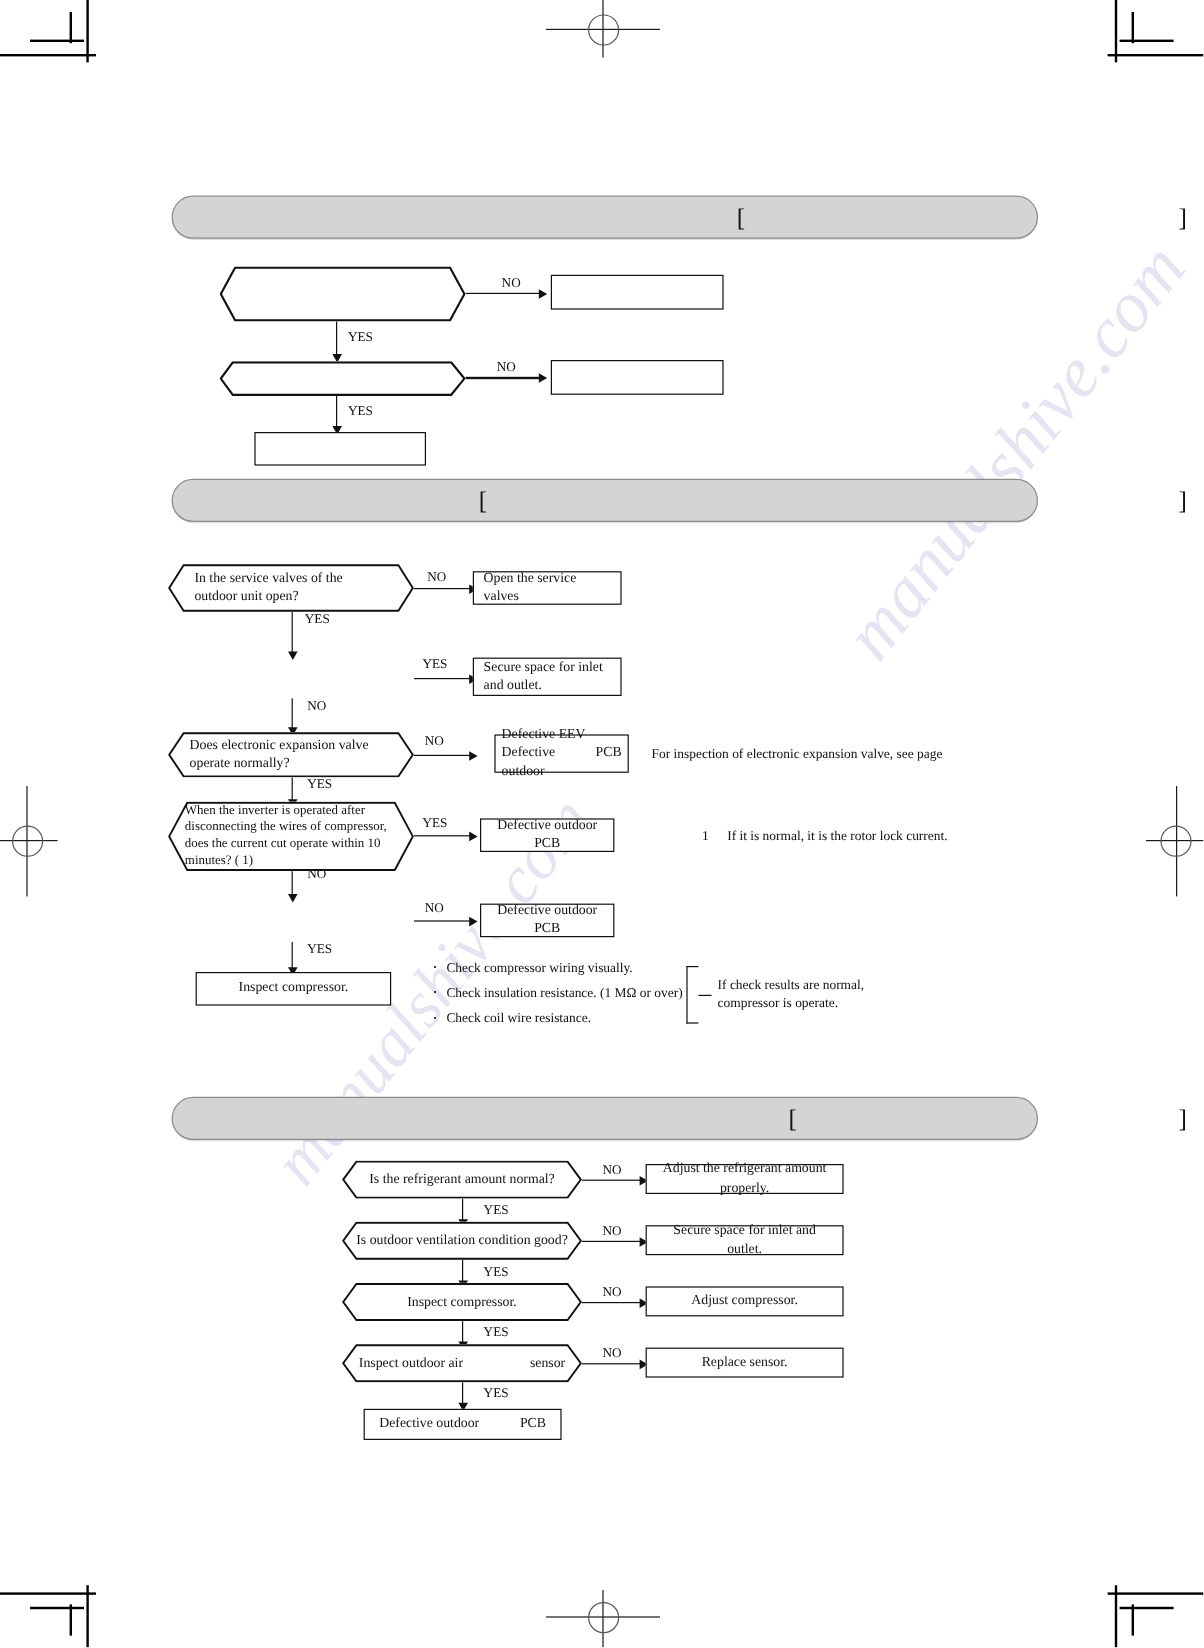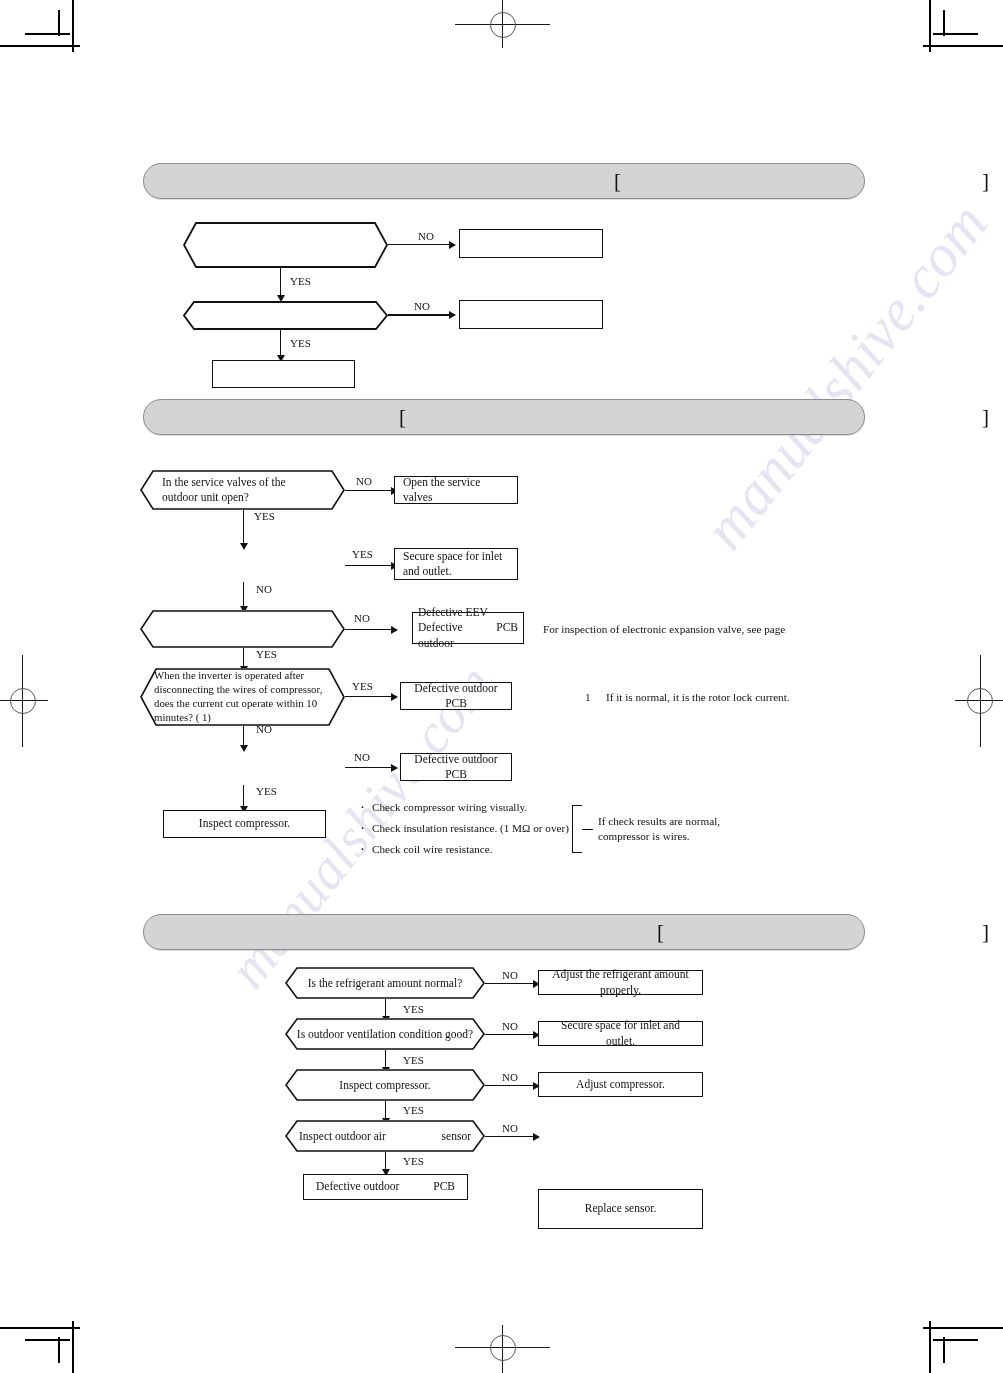--- a/index.html
+++ b/index.html
@@ -336,20 +336,21 @@
   <div class="edge-label" style="left:256px; top:583px;">NO</div>
   <div class="conn" style="left:243px; top:582px; width:10px; height:32px;">
     <div class="line-v" style="left:0px; top:0px; height:26px;"></div>
     <div class="arrow-d" style="left:-3.3px; top:24px;"></div>
   </div>
 
   <div class="hexbox" style="left:140px; top:610px; width:205px; height:38px;">
     <svg class="hexsvg" width="205" height="38" viewBox="0 0 205 38">
       <polygon points="13,1 192,1 204,19 192,37 13,37 1,19" fill="#fff" stroke="#111" stroke-width="1.6"></polygon>
     </svg>
+    <div class="hextxt" style="padding:0 18px;">Does electronic expansion valve operate normally?</div>
   </div>
   <div class="edge-label" style="left:354px; top:612px;">NO</div>
   <div class="conn" style="left:345px; top:629px; width:60px; height:10px;">
     <div class="line-h" style="left:0px; top:0px; width:48px;"></div>
     <div class="arrow-r" style="left:46px; top:-3.5px;"></div>
   </div>
   <div class="rectbox" style="left:412px; top:612px; width:112px; height:32px;">
     <div class="rtxt" style="padding:0 5px;">
       <div>Defective EEV</div>
       <div style="display:flex; justify-content:space-between;">
@@ -413,21 +414,21 @@
 
   <div class="bullet-list" style="left:358px; top:802px; width:220px; height:58px;">
     <div class="bl-item" style="left:0px; top:0px;">Check compressor wiring visually.</div>
     <div class="bl-item" style="left:0px; top:21px;">Check insulation resistance. (1 MΩ or over)</div>
     <div class="bl-item" style="left:0px; top:42px;">Check coil wire resistance.</div>
   </div>
   <div class="sqbrace" style="left:572px; top:805px; width:10px; height:48px;">
     <div class="stem"></div>
   </div>
   <div class="note" style="left:598px; top:814px;">If check results are normal,</div>
-  <div class="note" style="left:598px; top:829px;">compressor is wires.</div>
+  <div class="note" style="left:598px; top:829px;">compressor is operate.</div>
 
   <div class="section-bar" style="left:143px; top:914px; width:722px; height:36px;">
     <div class="bracket-wrap" style="left:513px; width:332px;">
       <span class="bk">[</span>
       <span class="title-text"></span>
       <span class="bk">]</span>
     </div>
   </div>
 
   <div class="hexbox center" style="left:285px; top:967px; width:200px; height:32px;">
@@ -497,21 +498,21 @@
     <div class="hextxt" style="padding:0 14px; display:flex; justify-content:space-between;">
       <span>Inspect outdoor air</span>
       <span>sensor</span>
     </div>
   </div>
   <div class="edge-label" style="left:502px; top:1122px;">NO</div>
   <div class="conn" style="left:485px; top:1136px; width:60px; height:10px;">
     <div class="line-h" style="left:0px; top:0px; width:50px;"></div>
     <div class="arrow-r" style="left:48px; top:-3.5px;"></div>
   </div>
-  <div class="rectbox center" style="left:538px; top:1189px; width:165px; height:40px;">
+  <div class="rectbox center" style="left:538px; top:1123px; width:165px; height:25px;">
     <div class="rtxt">Replace sensor.</div>
   </div>
   <div class="edge-label" style="left:403px; top:1155px;">YES</div>
   <div class="conn" style="left:385px; top:1152px; width:10px; height:24px;">
     <div class="line-v" style="left:0px; top:0px; height:19px;"></div>
     <div class="arrow-d" style="left:-3.3px; top:17px;"></div>
   </div>
 
   <div class="rectbox" style="left:303px; top:1174px; width:165px; height:26px;">
     <div class="rtxt" style="padding:0 12px; display:flex; justify-content:space-between;">

